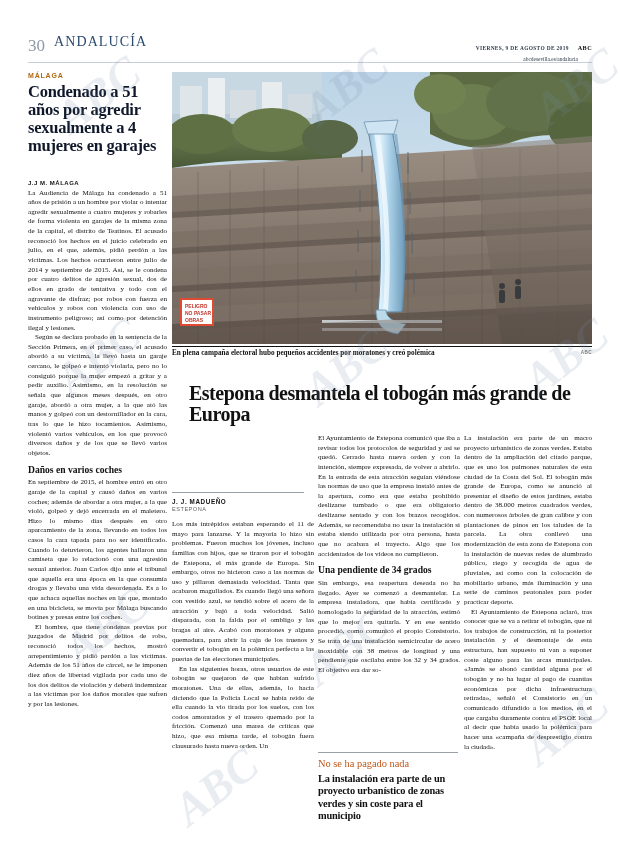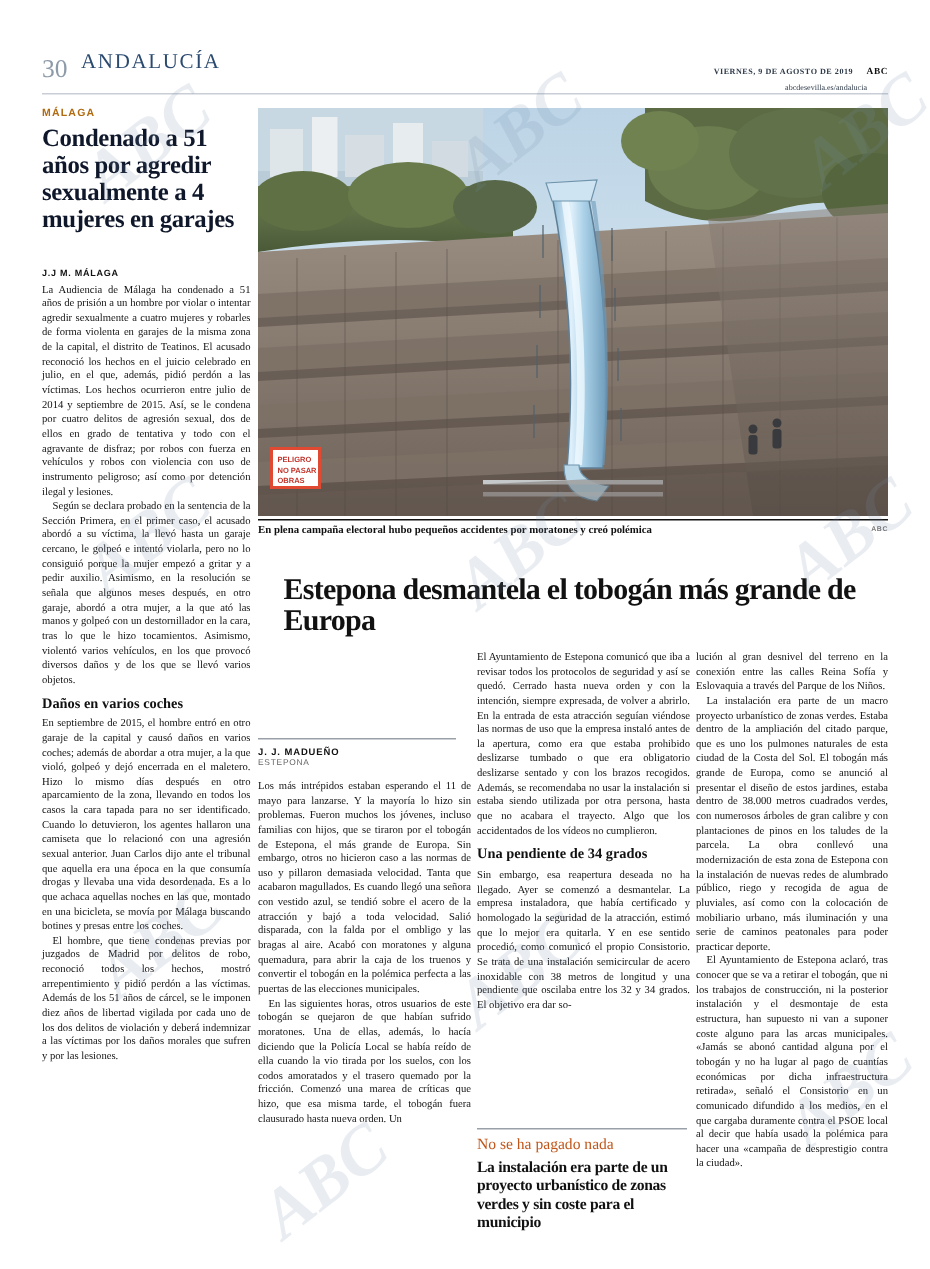--- a/index.html
+++ b/index.html
@@ -485,21 +485,20 @@
     <p>En las siguientes horas, otros usuarios de este tobogán se quejaron de que habían sufrido moratones. Una de ellas, además, lo hacía diciendo que la Policía Local se había reído de ella cuando la vio tirada por los suelos, con los codos amoratados y el trasero quemado por la fricción. Comenzó una marea de críticas que hizo, que esa misma tarde, el tobogán fuera clausurado hasta nueva orden. Un</p>
   </div>
 
   <div class="col col2">
     <p>El Ayuntamiento de Estepona comunicó que iba a revisar todos los protocolos de seguridad y así se quedó. Cerrado hasta nueva orden y con la intención, siempre expresada, de volver a abrirlo. En la entrada de esta atracción seguían viéndose las normas de uso que la empresa instaló antes de la apertura, como era que estaba prohibido deslizarse tumbado o que era obligatorio deslizarse sentado y con los brazos recogidos. Además, se recomendaba no usar la instalación si estaba siendo utilizada por otra persona, hasta que no acabara el trayecto. Algo que los accidentados de los vídeos no cumplieron.</p>
     <div class="subhead">Una pendiente de 34 grados</div>
     <p>Sin embargo, esa reapertura deseada no ha llegado. Ayer se comenzó a desmantelar. La empresa instaladora, que había certificado y homologado la seguridad de la atracción, estimó que lo mejor era quitarla. Y en ese sentido procedió, como comunicó el propio Consistorio. Se trata de una instalación semicircular de acero inoxidable con 38 metros de longitud y una pendiente que oscilaba entre los 32 y 34 grados. El objetivo era dar so-</p>
   </div>
 
   <div class="col col3">
-    <p>lución al gran desnivel del terreno en la conexión entre las calles Reina Sofía y Eslovaquia a través del Parque de los Niños.</p>
     <p>La instalación era parte de un macro proyecto urbanístico de zonas verdes. Estaba dentro de la ampliación del citado parque, que es uno los pulmones naturales de esta ciudad de la Costa del Sol. El tobogán más grande de Europa, como se anunció al presentar el diseño de estos jardines, estaba dentro de 38.000 metros cuadrados verdes, con numerosos árboles de gran calibre y con plantaciones de pinos en los taludes de la parcela. La obra conllevó una modernización de esta zona de Estepona con la instalación de nuevas redes de alumbrado público, riego y recogida de agua de pluviales, así como con la colocación de mobiliario urbano, más iluminación y una serie de caminos peatonales para poder practicar deporte.</p>
     <p>El Ayuntamiento de Estepona aclaró, tras conocer que se va a retirar el tobogán, que ni los trabajos de construcción, ni la posterior instalación y el desmontaje de esta estructura, han supuesto ni van a suponer coste alguno para las arcas municipales. «Jamás se abonó cantidad alguna por el tobogán y no ha lugar al pago de cuantías económicas por dicha infraestructura retirada», señaló el Consistorio en un comunicado difundido a los medios, en el que cargaba duramente contra el PSOE local al decir que había usado la polémica para hacer una «campaña de desprestigio contra la ciudad».</p>
   </div>
 
   <div class="box-rule"></div>
   <div class="box">
     <div class="box-kicker">No se ha pagado nada</div>
     <div class="box-text">La instalación era parte de un proyecto urbanístico de zonas verdes y sin coste para el municipio</div>
   </div>
 

